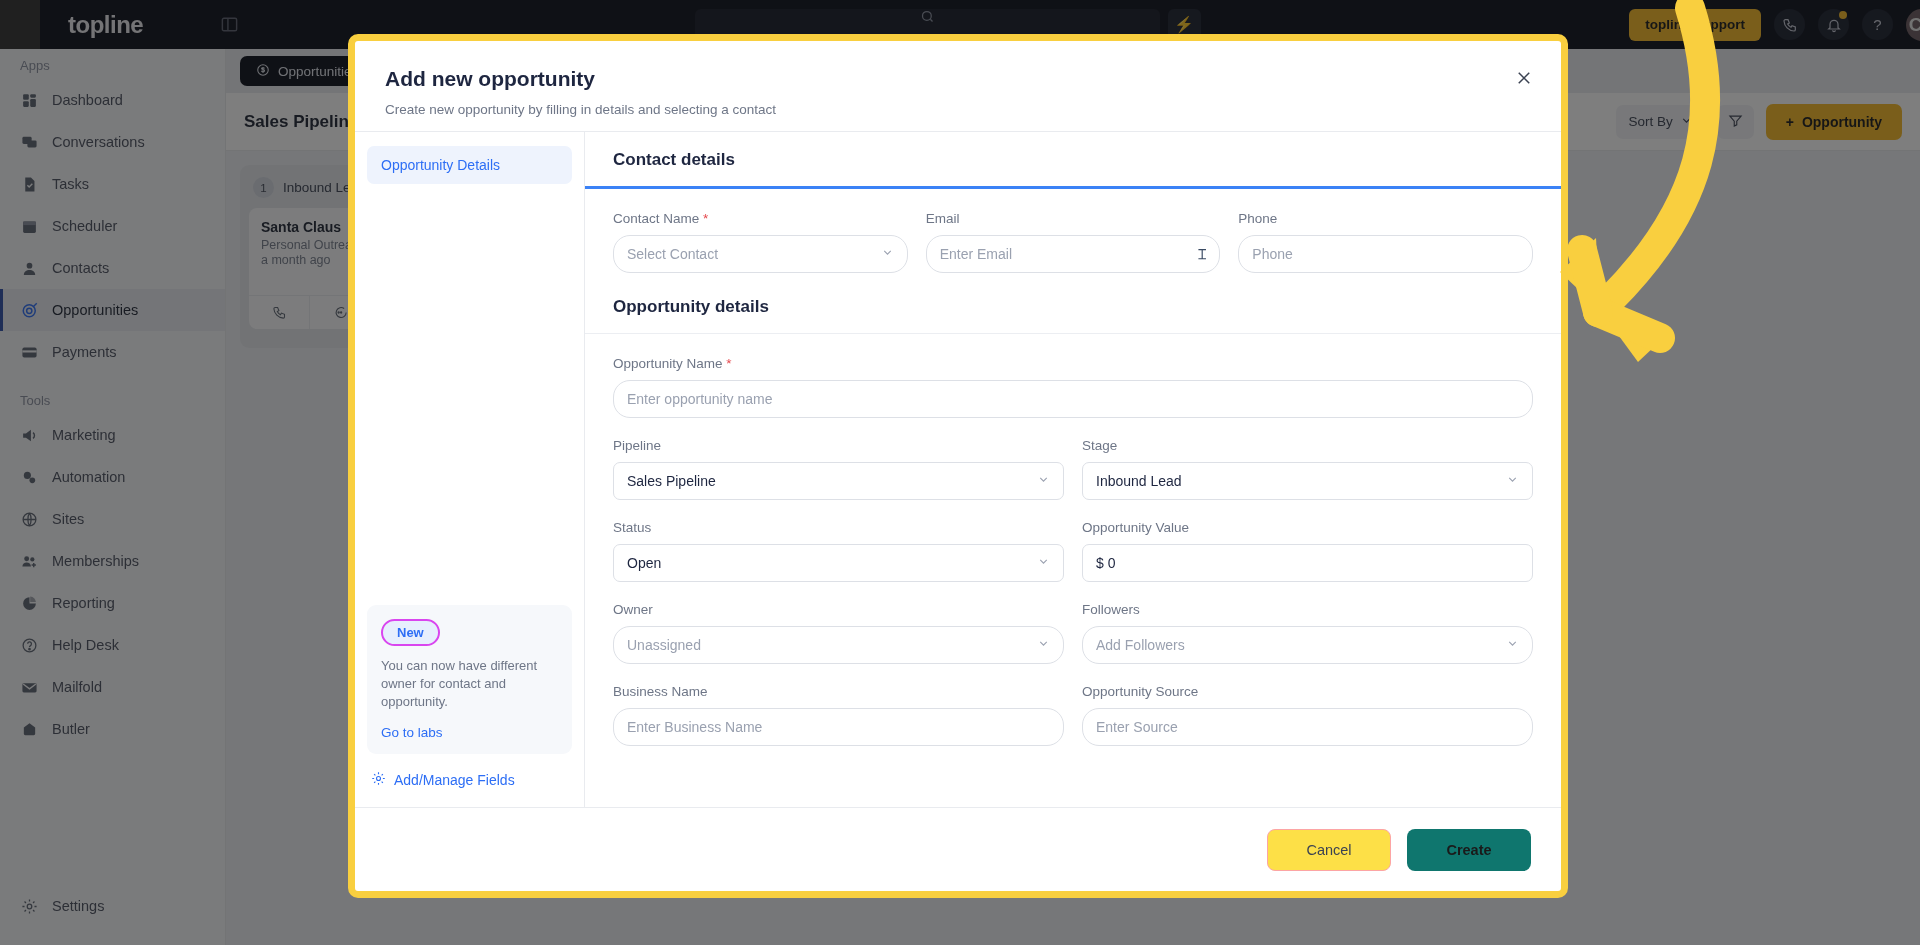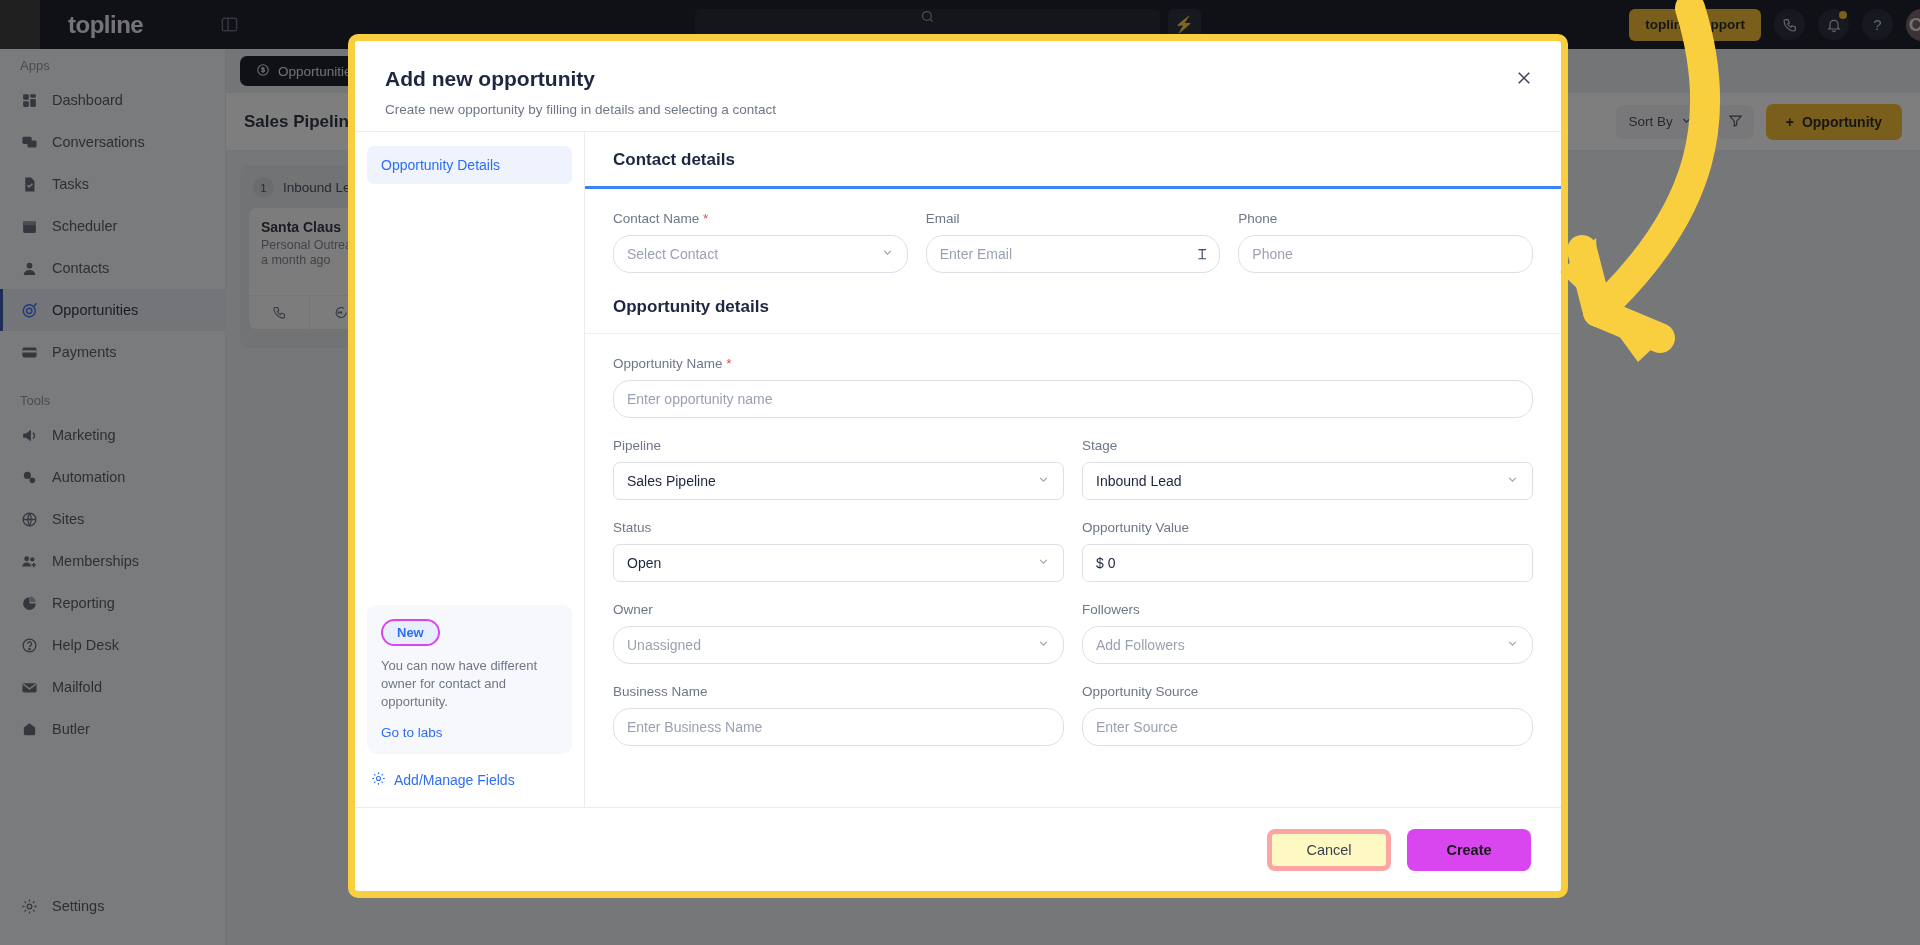--- a/index.html
+++ b/index.html
@@ -190,26 +190,26 @@
     font-size: 14px; color: #1e2640; background: #fff;
   }
   .inp.ph-only { color: #9aa1b0; border-radius: 17px; }
   .inp .caret { margin-left: auto; color: #9aa1b0; }
   .inp .cursor { margin-left: auto; color: #3a4a63; font-weight: 700; }
   .modal-foot {
     height: 84px; border-top: 1px solid #e9ebef; display: flex;
     align-items: center; justify-content: flex-end; gap: 16px; padding-right: 30px;
   }
   .btn-ghost {
-    height: 42px; min-width: 124px; border: 5px solid #fca5a5; border-radius: 8px;
+    height: 42px; min-width: 124px; border: 1px solid #fca5a5; border-radius: 8px;
     display: flex; align-items: center; justify-content: center;
-    font-size: 14.5px; color: #3b4252; background: #fef9c3;
+    font-size: 14.5px; color: #3b4252; background: #fde047;
   }
   .btn-primary {
-    height: 42px; min-width: 124px; background: #d946ef; border-radius: 8px;
+    height: 42px; min-width: 124px; background: #0f766e; border-radius: 8px;
     display: flex; align-items: center; justify-content: center;
     font-size: 14.5px; color: #1a1a1a; font-weight: 600;
   }
   .arrow-overlay { position: absolute; inset: 0; z-index: 40; pointer-events: none; }
 </style>
 </head>
 <body>
 
 <div id="app">
 

